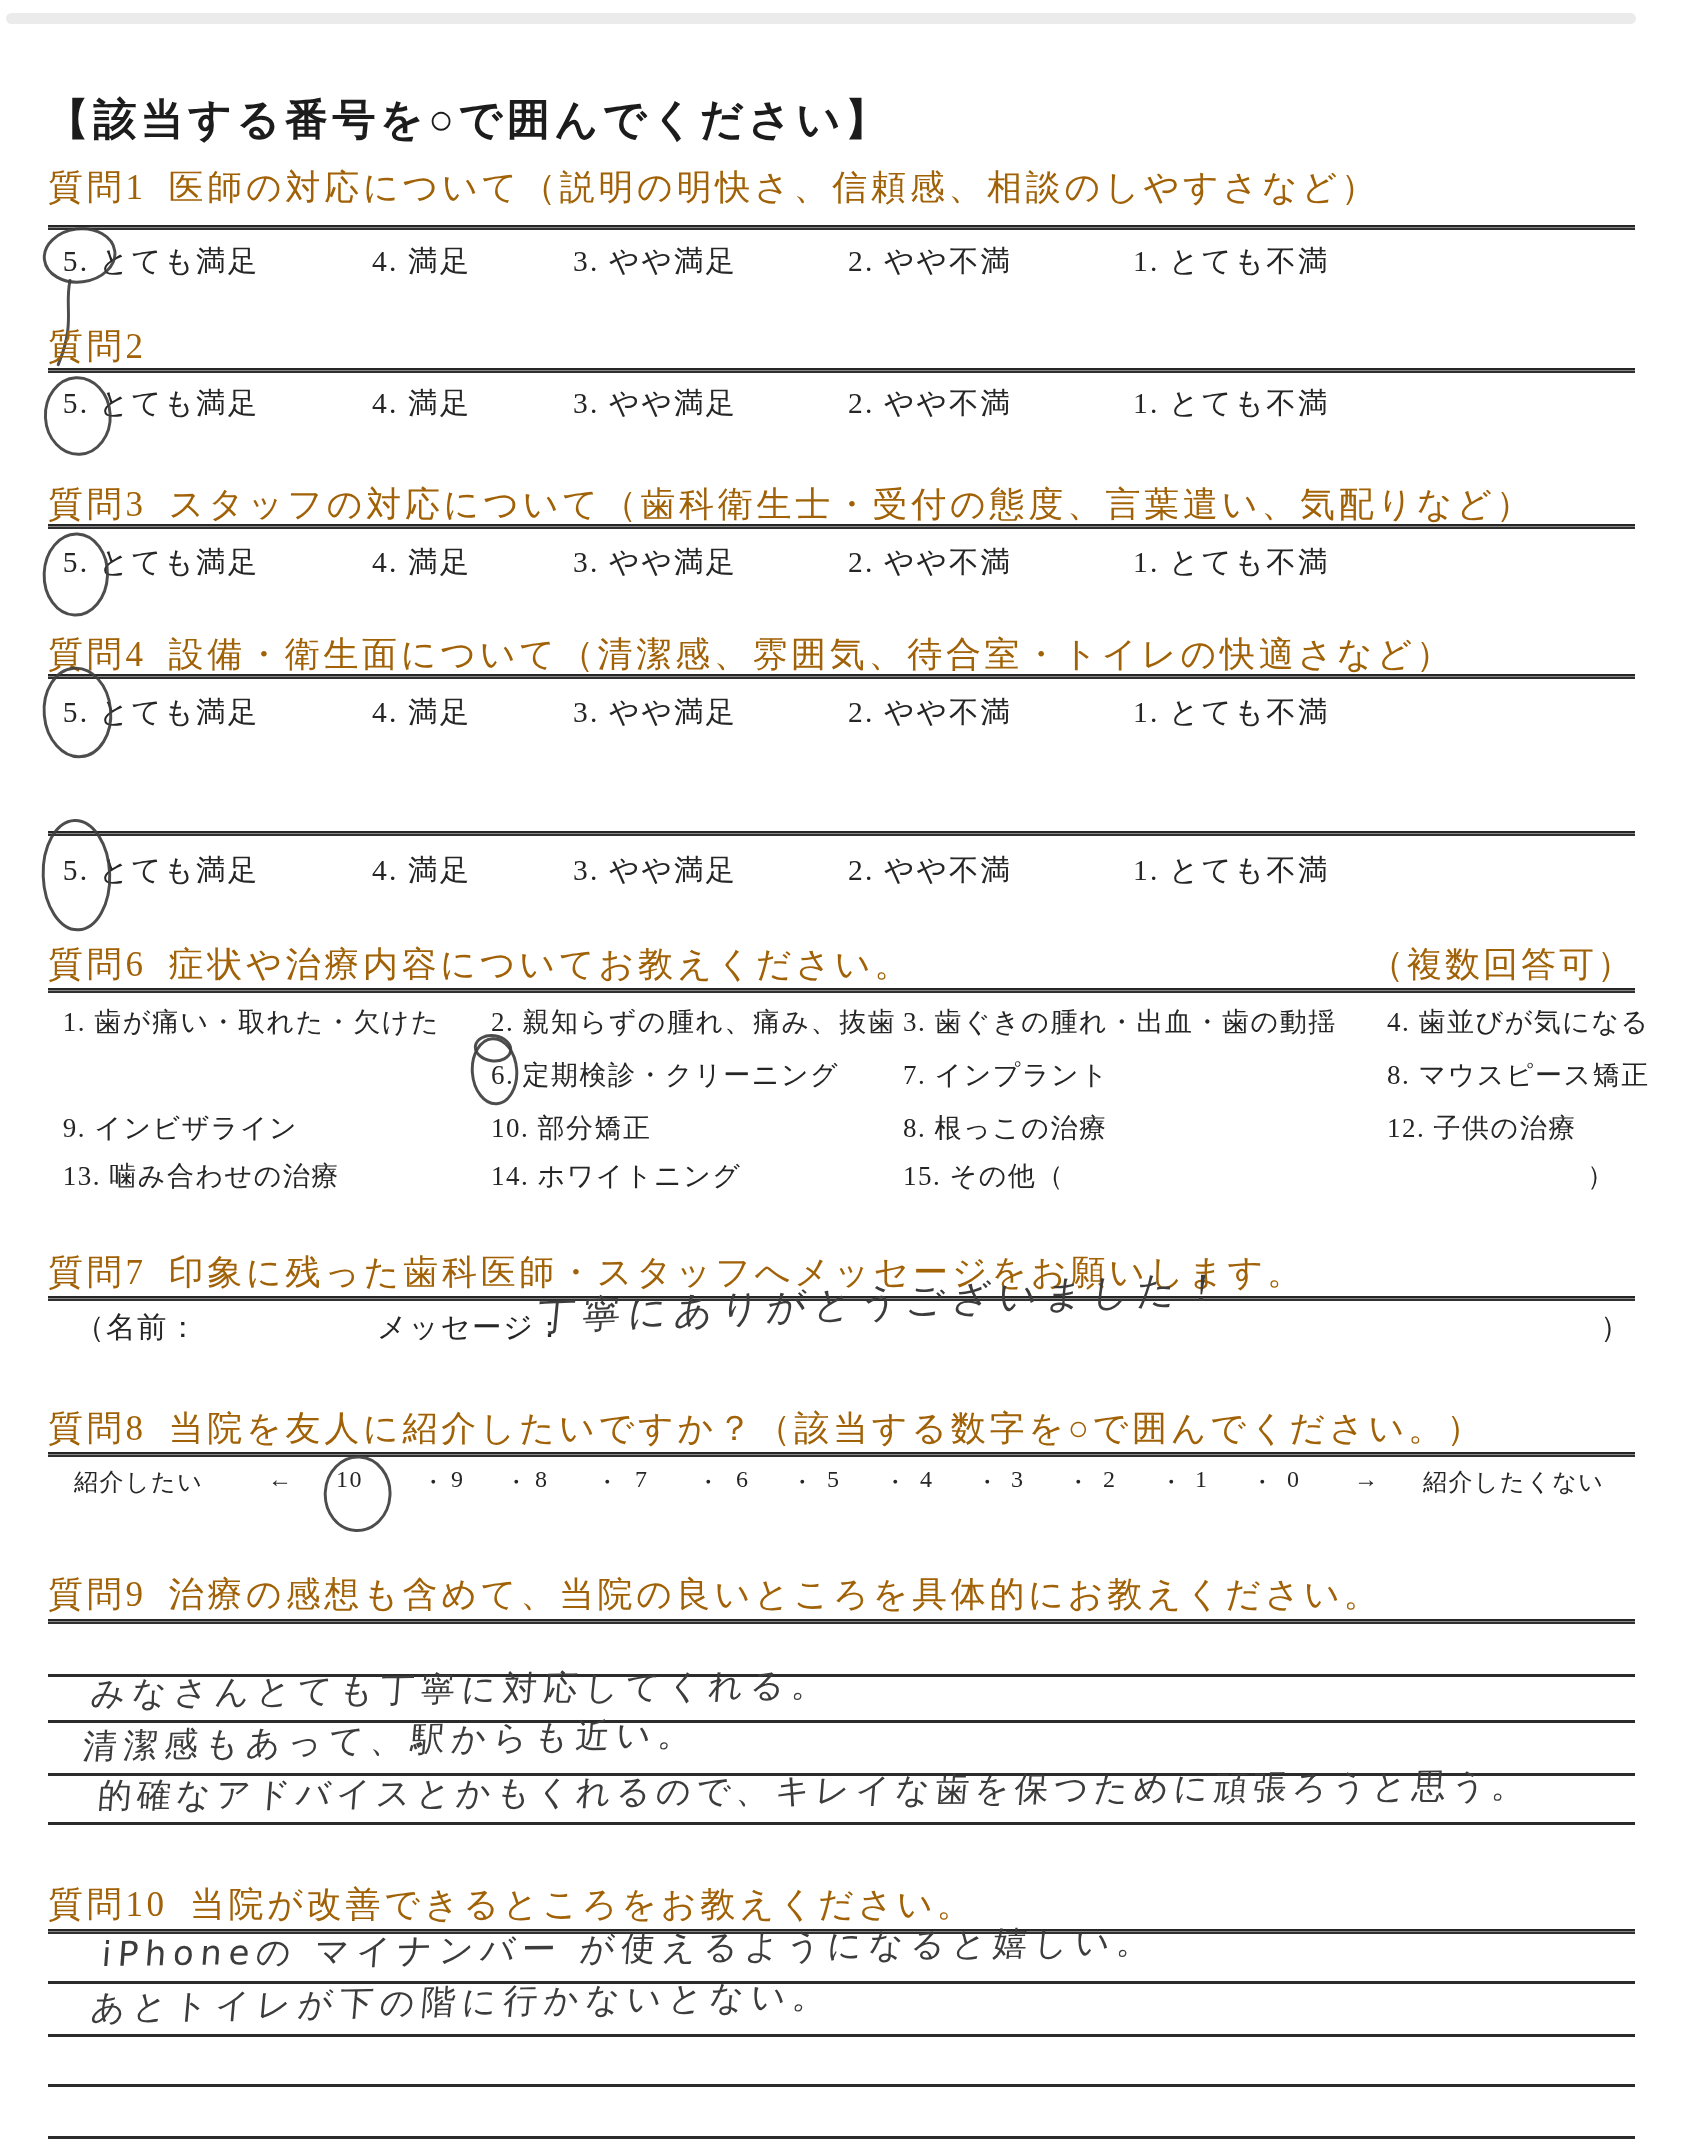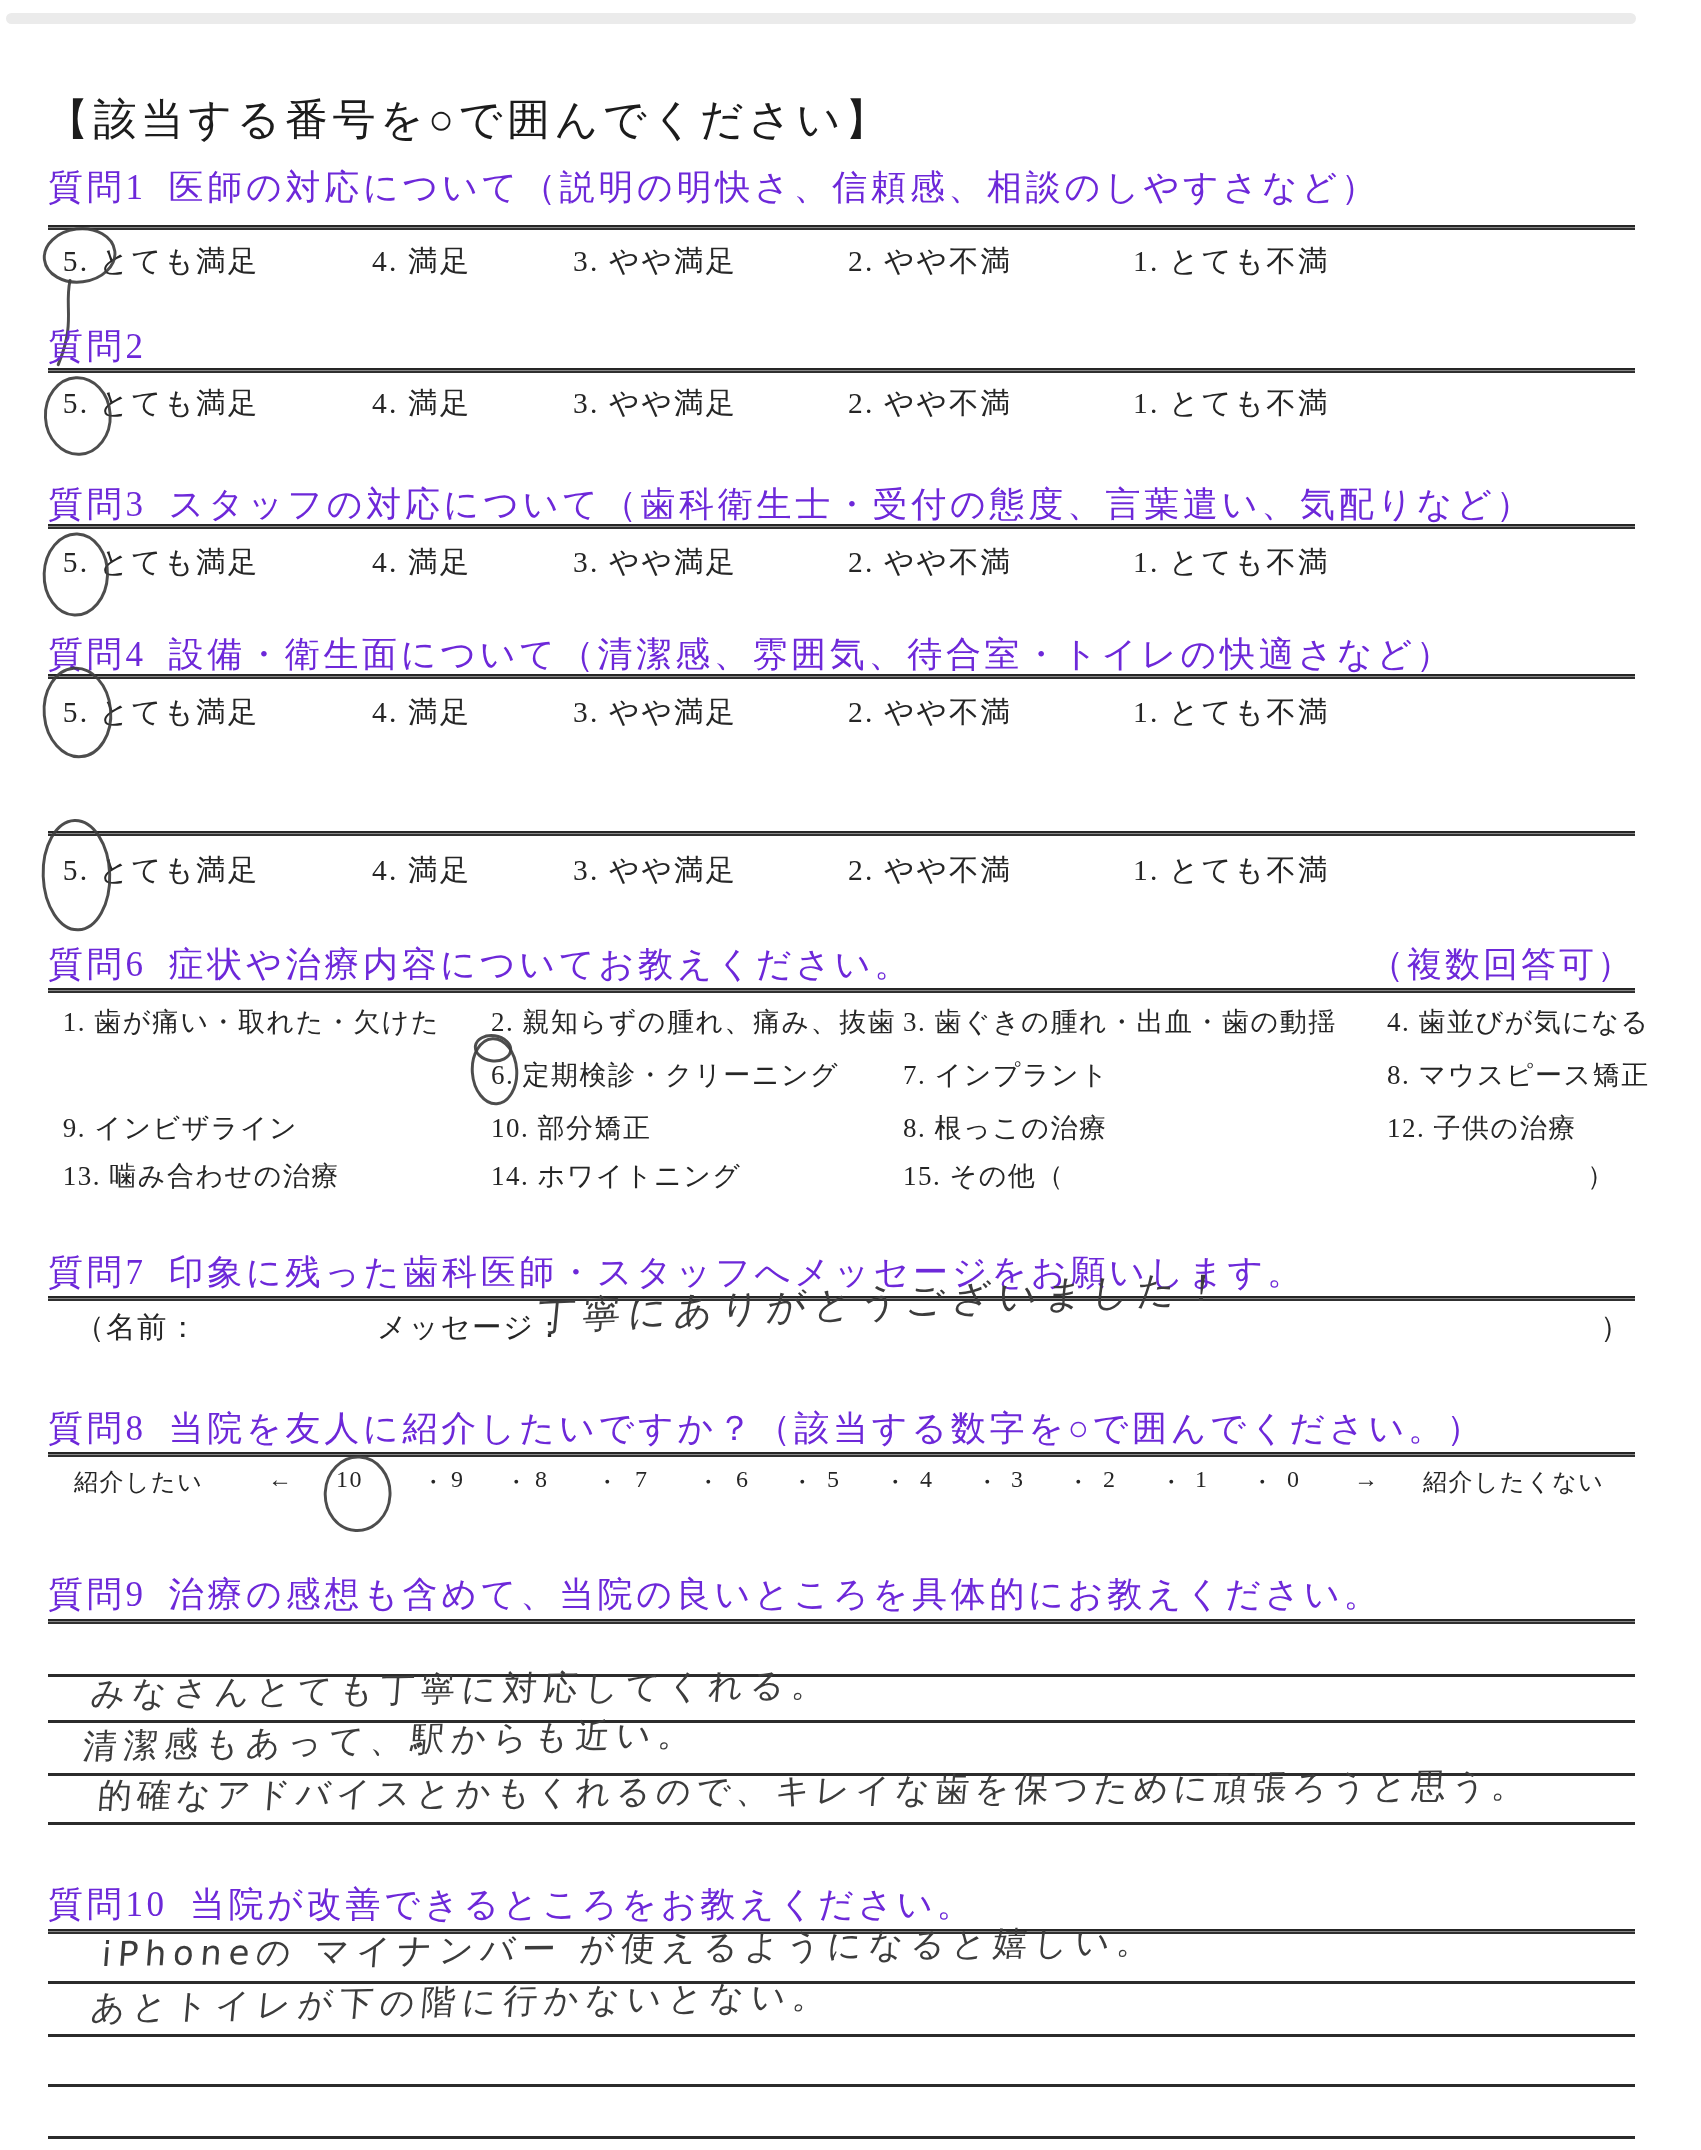--- a/index.html
+++ b/index.html
@@ -1,21 +1,21 @@
 <!DOCTYPE html>
 <html style="font-size:11.8px"><head>
 <meta charset="utf-8">
 <style>
   html,body{margin:0;padding:0;background:#ffffff;}
   .page{position:relative;width:1701px;height:2151px;background:#ffffff;overflow:hidden;
         font-family:"Liberation Serif","DejaVu Serif",serif;color:#262626;}
   .scan-bar{position:absolute;top:13.3px;left:5.9px;width:1630px;height:11px;background:#ebebeb;border-radius:5.9px;}
-  .title{position:absolute;left:46px;top:62px;font-size:43px;font-weight:400;letter-spacing:4.4px;color:#1c1c1c;white-space:nowrap;}
+  .title{position:absolute;left:46px;top:62px;font-size:43px;font-weight:700;letter-spacing:4.4px;color:#1c1c1c;white-space:nowrap;}
   .q{position:absolute;left:48px;right:66px;}
-  .q-head{display:flex;align-items:baseline;font-size:35px;letter-spacing:3.7px;white-space:nowrap;color:#6d28d9;}
+  .q-head{display:flex;align-items:baseline;font-size:35px;letter-spacing:3.7px;white-space:nowrap;color:#a16207;}
   .q-num{margin-right:22px;font-weight:500;}
   .q-note{margin-left:auto;letter-spacing:3px;}
   .rule{position:absolute;left:48px;right:66px;height:5.2px;
         background:linear-gradient(to bottom,#262626 0,#262626 2.2px,#8a8a8a 2.2px,#8a8a8a 3px,#303030 3px,#303030 5.2px);}
   .opt-row{position:absolute;left:48px;right:66px;height:46px;font-size:29.5px;letter-spacing:2.2px;white-space:nowrap;}
   .opt{position:absolute;top:0;}
   .items-row{position:absolute;left:48px;right:66px;height:38px;font-size:27px;letter-spacing:1.5px;white-space:nowrap;}
   .item{position:absolute;top:0;text-align:right;}
   .mark{position:absolute;overflow:visible;}
   .mark ellipse,.mark path{fill:none;stroke:#3e3e3e;stroke-width:4;stroke-linecap:round;opacity:.92;}

